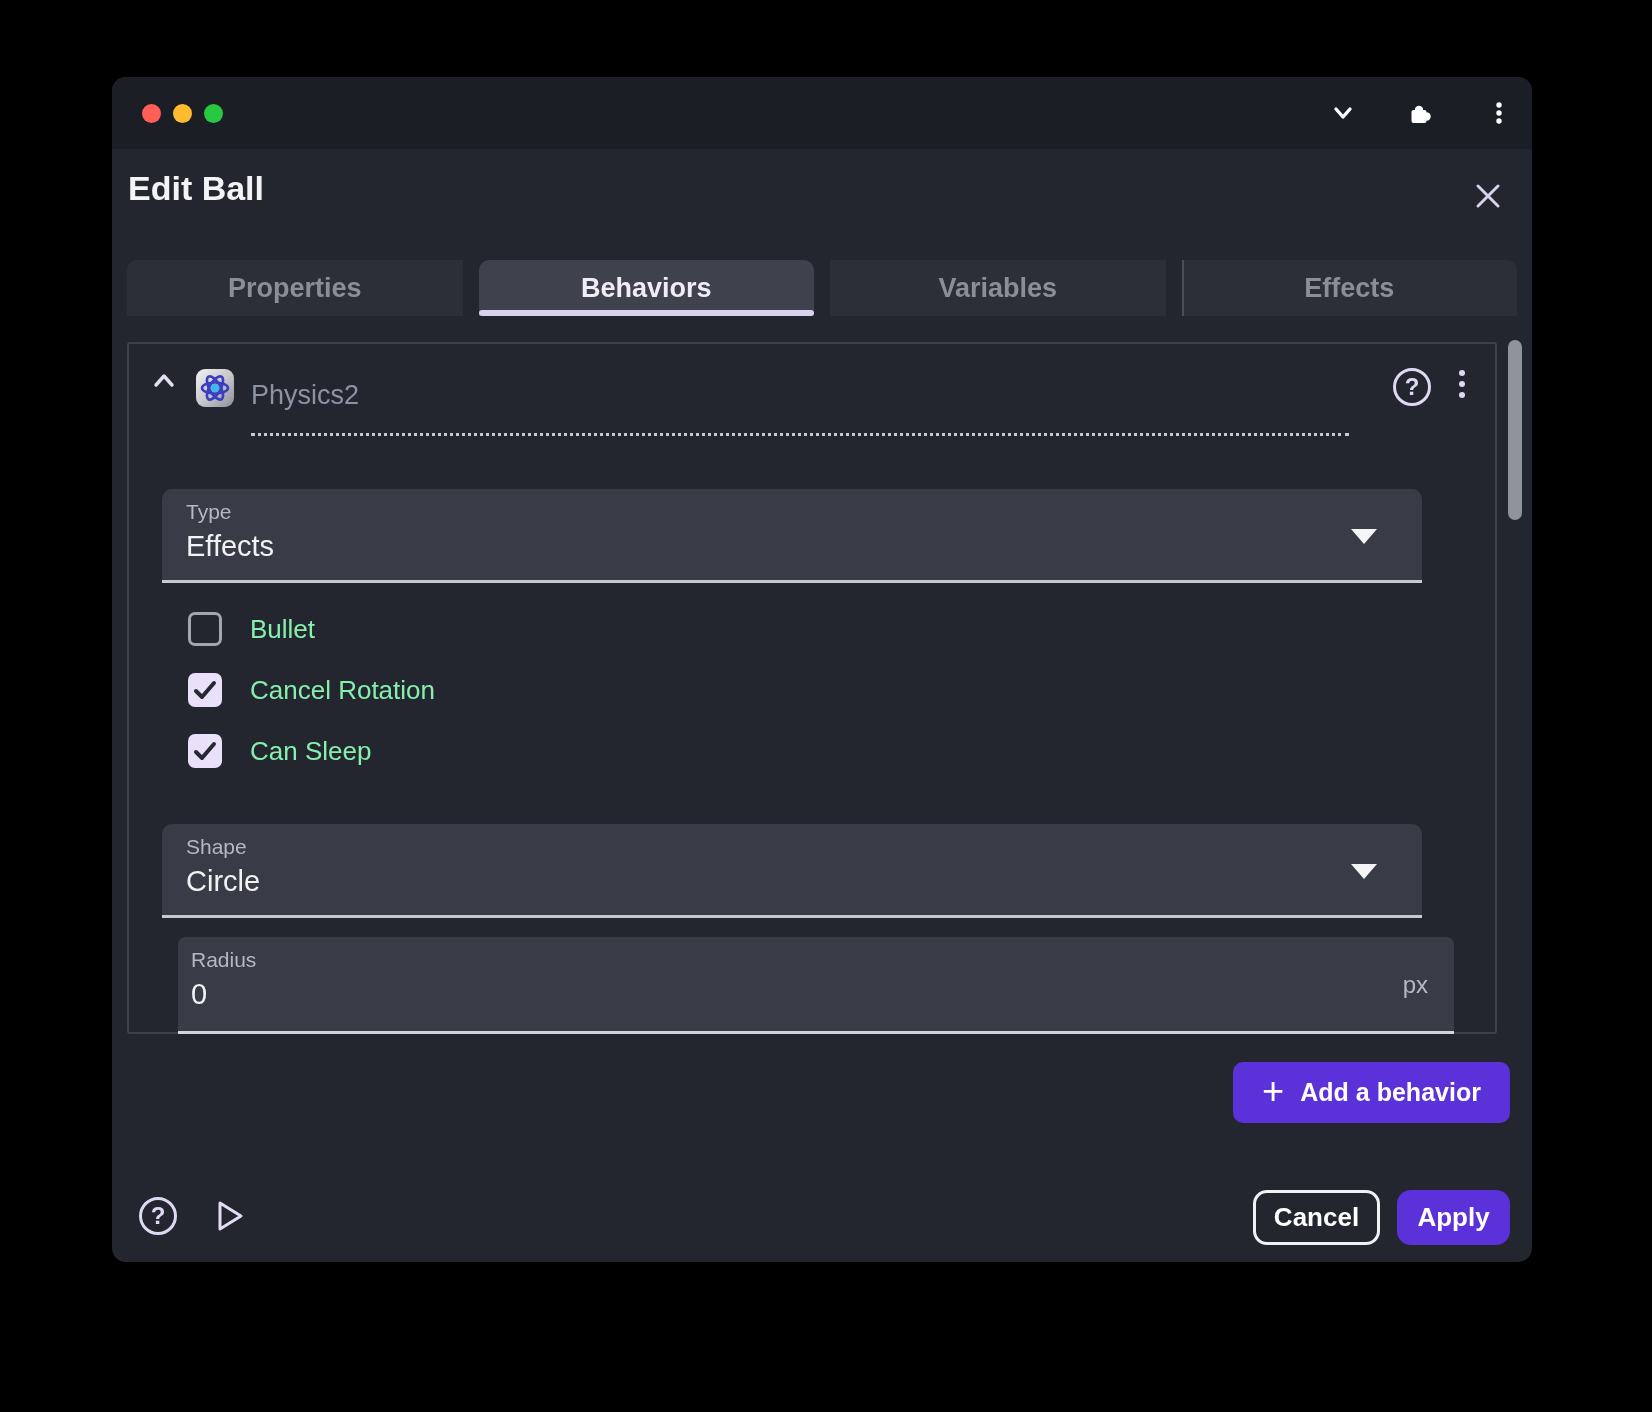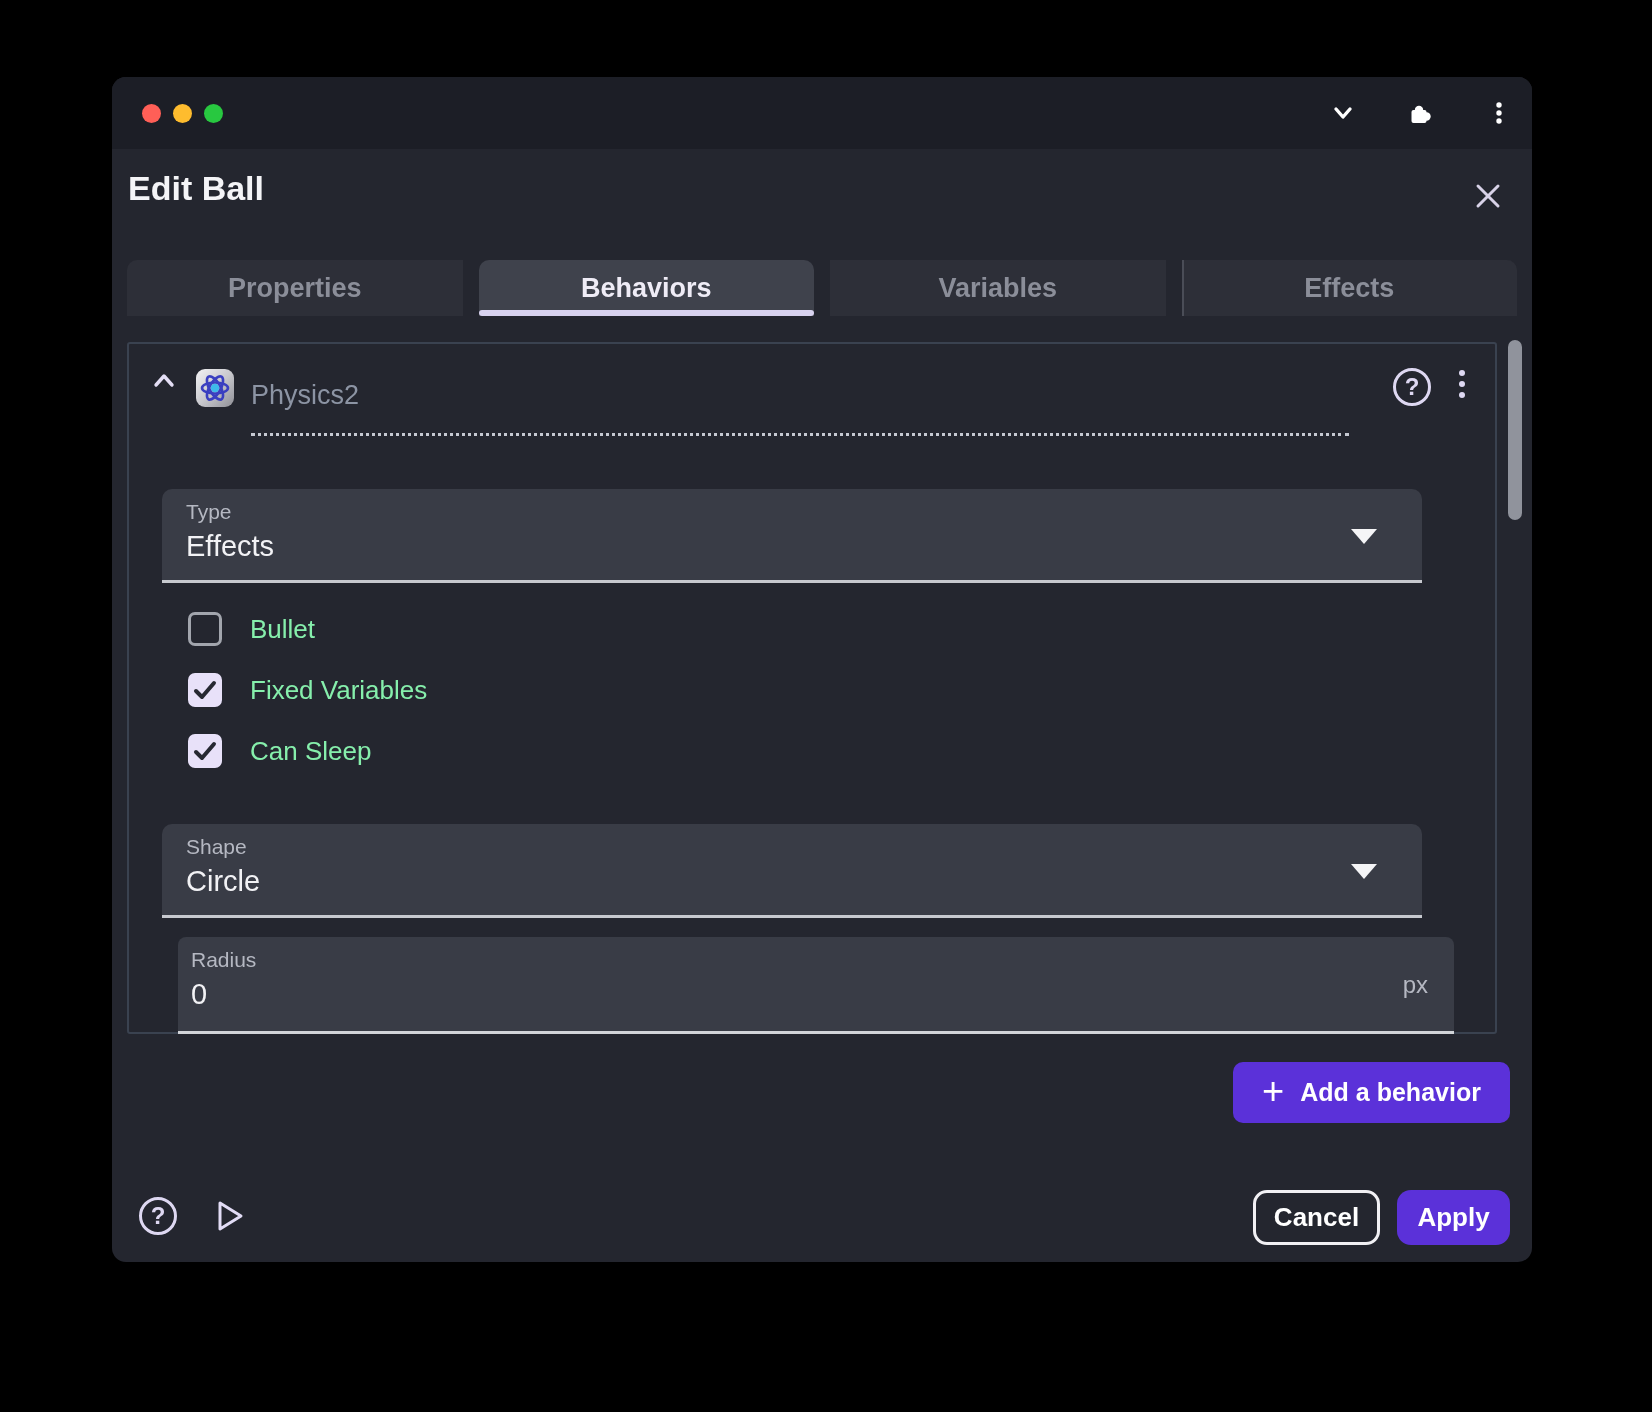--- a/index.html
+++ b/index.html
@@ -178,21 +178,21 @@
           
         </div>
         <span class="checkbox-label">Bullet</span>
       </div>
       <div class="checkbox-row cb-row-1">
         <div class="checkbox checked">
           <svg width="26" height="26" viewBox="0 0 26 26">
             <polyline points="4,14 10,20 22,6" fill="none" stroke="#262832" stroke-width="4" stroke-linecap="round" stroke-linejoin="round"></polyline>
           </svg>
         </div>
-        <span class="checkbox-label">Fixed Variables</span>
+        <span class="checkbox-label">Cancel Rotation</span>
       </div>
       <div class="checkbox-row cb-row-2">
         <div class="checkbox checked">
           <svg width="26" height="26" viewBox="0 0 26 26">
             <polyline points="4,14 10,20 22,6" fill="none" stroke="#262832" stroke-width="4" stroke-linecap="round" stroke-linejoin="round"></polyline>
           </svg>
         </div>
         <span class="checkbox-label">Can Sleep</span>
       </div>
 

